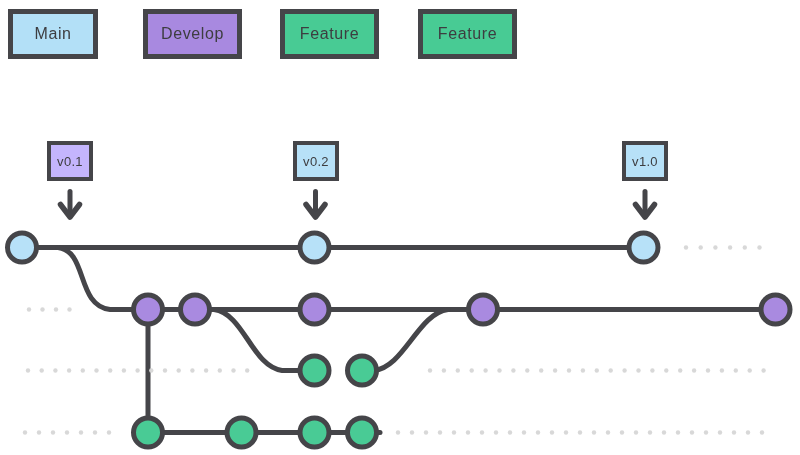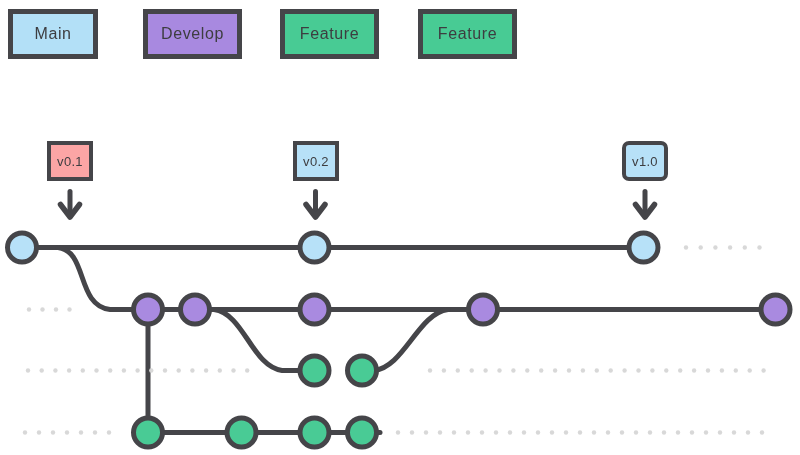--- a/index.html
+++ b/index.html
@@ -48,27 +48,27 @@
   <div class="legend-box legend-0" style="background: rgb(179, 224, 247); border-color: rgb(69, 69, 73);">
     <span class="lbl">Main</span>
   </div>
   <div class="legend-box legend-2" style="background: rgb(72, 203, 148); border-color: rgb(69, 69, 73);">
     <span class="lbl">Feature</span>
   </div>
   <div class="legend-box legend-3" style="background: rgb(72, 203, 148); border-color: rgb(69, 69, 73);">
     <span class="lbl">Feature</span>
   </div>
 
-  <div class="tag tag-0" style="background: #fca5a5; border-color: rgb(69, 69, 73);">
+  <div class="tag tag-0" style="background: #c4b5fd; border-color: rgb(69, 69, 73);">
     <span class="lbl">v0.1</span>
   </div>
   <div class="tag tag-1" style="background: rgb(183, 225, 248); border-color: rgb(69, 69, 73);">
     <span class="lbl">v0.2</span>
   </div>
-  <div class="tag tag-2" style="background: rgb(183, 225, 248); border-color: rgb(69, 69, 73); border-radius: 7px;">
+  <div class="tag tag-2" style="background: rgb(183, 225, 248); border-color: rgb(69, 69, 73);">
     <span class="lbl">v1.0</span>
   </div>
 
   <svg id="graph" class="graph" width="800" height="455" viewBox="0 0 800 455">
       <path d="M22 247.5H643" fill="none" stroke="#454549" stroke-width="5" stroke-linecap="round"></path>
       <path d="M58 247.5C88 251 76 305.5 110 309.5H775.5" fill="none" stroke="#454549" stroke-width="5" stroke-linecap="round"></path>
       <path d="M195 309.5H214C244 313.5 252 366.5 282 370.5H314.5" fill="none" stroke="#454549" stroke-width="5" stroke-linecap="round"></path>
       <path d="M362 370.5H374C404 367.5 418 313.5 448 309.5" fill="none" stroke="#454549" stroke-width="5" stroke-linecap="round"></path>
       <path d="M148 309.5V432.5" fill="none" stroke="#454549" stroke-width="5" stroke-linecap="round"></path>
       <path d="M148 432.5H380" fill="none" stroke="#454549" stroke-width="5" stroke-linecap="round"></path>

